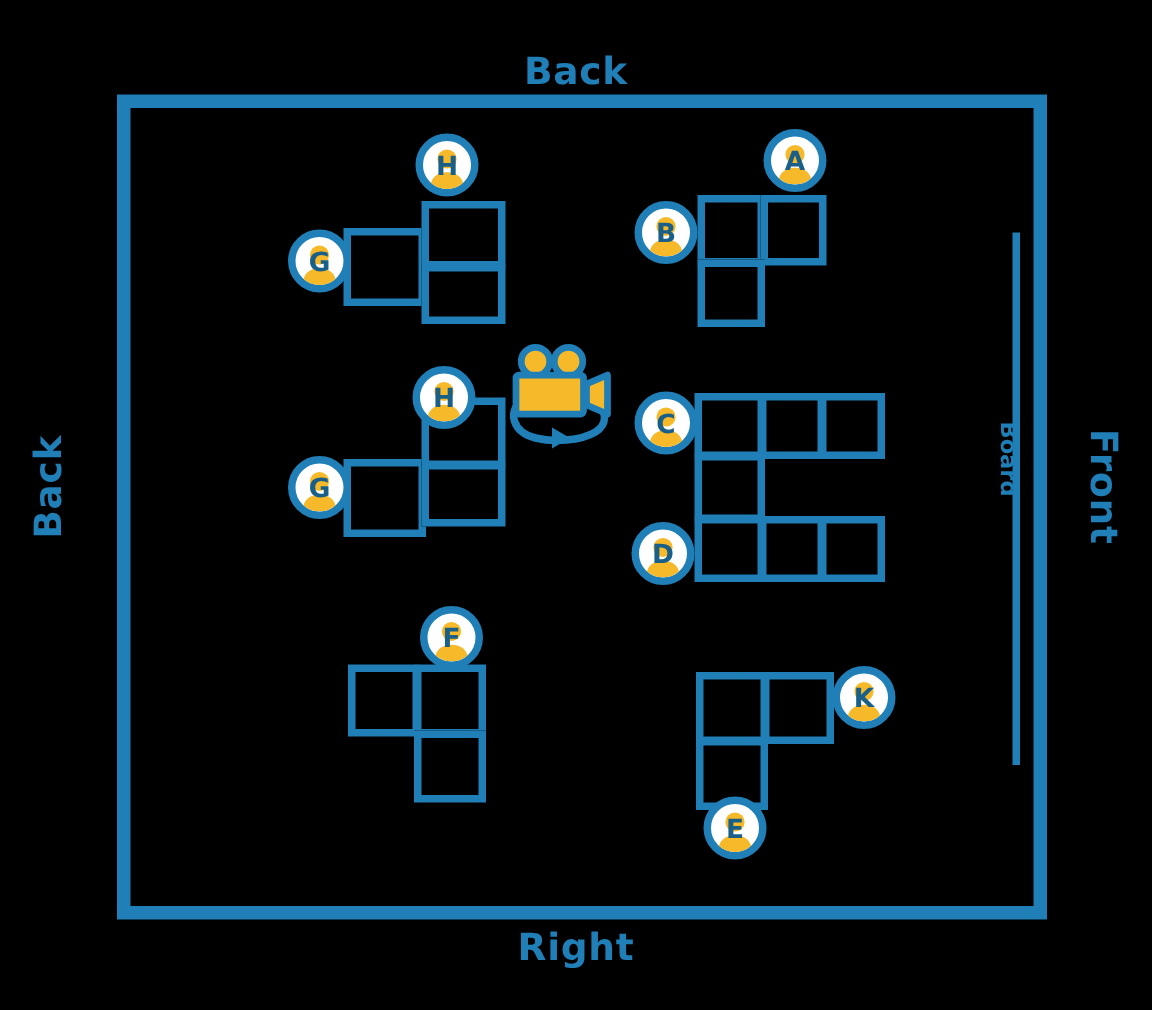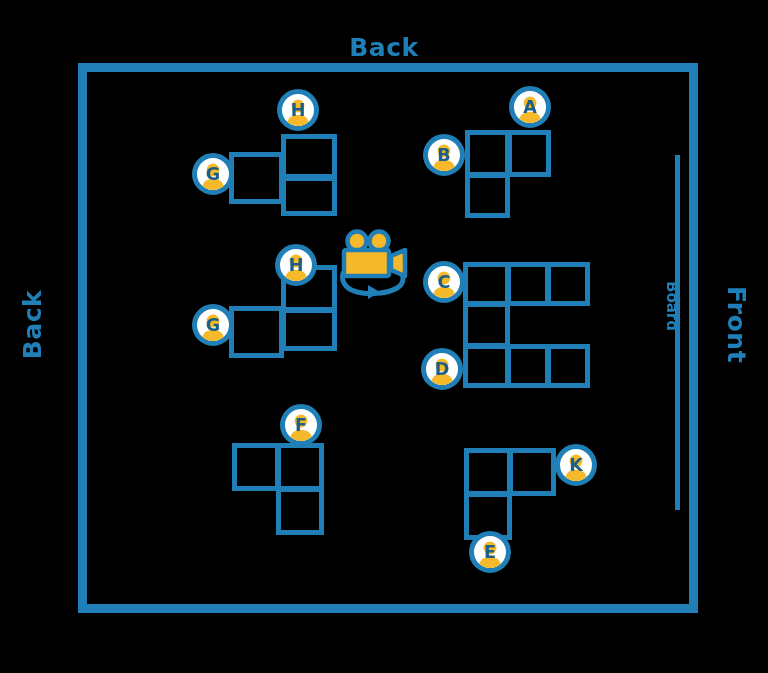--- a/index.html
+++ b/index.html
@@ -112,20 +112,21 @@
   }
   #camera svg { display: block; width: 100%; height: 100%; }
 </style>
 </head>
 <body>
 
 <div id="stage">
 
   <div class="dir-label" id="label-left">Back</div>
 
+  <div class="dir-label" id="label-right">Right</div>
 
   <div class="dir-label" id="label-back">Back</div>
 
   <div class="dir-label" id="label-front">Front</div>
 
   <div id="room"></div>
 
   <div id="board-line"></div>
   <div id="board-text">Board</div>
 

